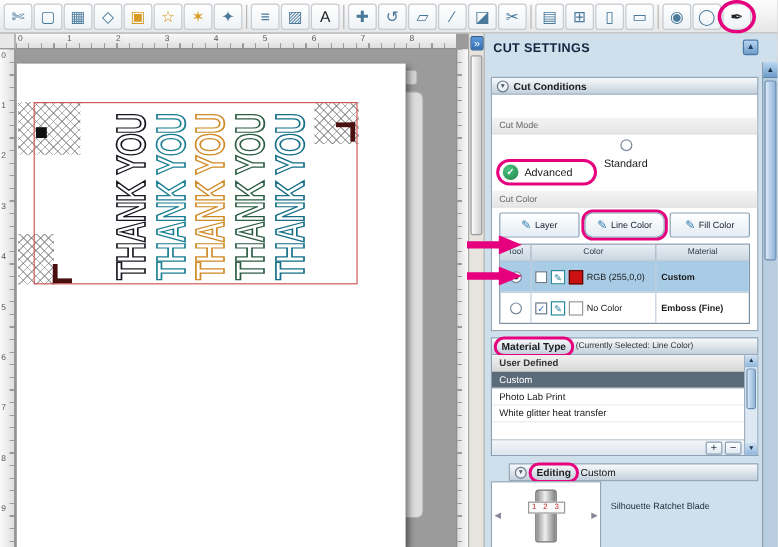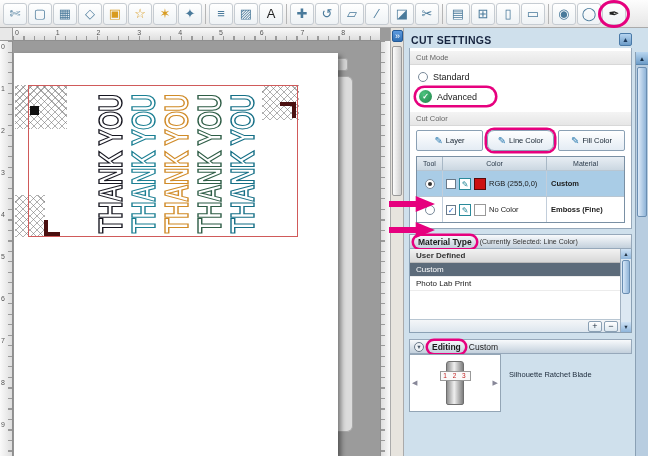--- a/index.html
+++ b/index.html
@@ -86,23 +86,23 @@
   .section-bar { height:15px; background:linear-gradient(#f8fafc,#c3d0dc); border:1px solid #96a8ba;
                  display:flex; align-items:center; gap:4px; padding:0 4px; font-size:8.5px; color:#1c1c1c; }
   .section-bar b { font-weight:bold; }
   .first-bar { margin-top:16px; }
   .sec-icon { width:10px; height:10px; border-radius:50%; border:1px solid #6a7a8a; color:#4a5a6a;
               font-size:5.5px; line-height:9px; text-align:center; background:#eef2f6; flex:0 0 10px; }
   .sec-suffix { font-size:7px; color:#333; font-weight:normal; }
 
   .groupbox { background:#fff; border:1px solid #96a8ba; border-top:none; padding:3px 6px 5px 6px; }
   .mini-legend { font-size:7.5px; color:#666; background:linear-gradient(#f4f4f4,#e6e6e6);
-                 margin:0 -6px 4px -6px; padding:2px 6px; border-bottom:1px solid #d8d8d8; }
+                 margin:16px -6px 4px -6px; padding:2px 6px; border-bottom:1px solid #d8d8d8; }
   .legend2 { margin-top:5px; }
-  .radio-row { display:flex; align-items:center; gap:5px; font-size:9px; color:#1a1a1a; height:16px; padding-left:2px; }
+  .radio-row { display:flex; align-items:center; gap:5px; font-size:9px; color:#1a1a1a; height:16px; padding-left:2px;flex-direction:column; }
   .radio { width:10px; height:10px; border-radius:50%; border:1px solid #7a8a9a; background:#fff; position:relative; flex:0 0 10px; }
   .radio.sel::after { content:""; position:absolute; left:2px; top:2px; width:4px; height:4px; border-radius:50%; background:#333; }
   .adv-ring { display:inline-flex; align-items:center; gap:5px; font-size:9px; color:#1a1a1a;
               padding:2px 18px 2px 3px; margin:3px 0 2px 0; border-radius:10px; box-shadow:0 0 0 2.5px #e6007e; }
   .radio-adv { width:13px; height:13px; border-radius:50%; background:radial-gradient(circle at 35% 30%,#4ec37f,#1d8348);
                color:#fff; font-size:8px; line-height:13px; text-align:center; font-weight:bold; flex:0 0 13px; }
 
   .order-row { display:flex; gap:4px; margin:4px 0 5px 0; }
   .order-btn { flex:1; height:21px; background:linear-gradient(#ffffff,#e4ecf4); border:1px solid #8aa0b4;
                border-radius:2px; display:flex; align-items:center; justify-content:center; gap:3px;
@@ -268,20 +268,24 @@
     <div class="expand-btn">»</div>
     <div class="mid-thumb"></div>
   </div>
 
   <div class="panel">
     <div class="panel-header">
       <span class="panel-title">CUT SETTINGS</span>
       <span class="panel-collapse">▲</span>
     </div>
 
+    <div class="section-bar first-bar">
+      <span class="sec-icon">▼</span>
+      <b>Cut Conditions</b>
+    </div>
     <div class="groupbox">
       <div class="mini-legend">Cut Mode</div>
       <div class="radio-row">
         <span class="radio"></span>
         <span>Standard</span>
       </div>
       <div class="adv-ring">
         <span class="radio-adv">✓</span>
         <span>Advanced</span>
       </div>
@@ -334,32 +338,33 @@
     </div>
 
     <div class="section-bar" style="margin-top:5px;">
       <b class="m-ring">Material Type</b>
       <span class="sec-suffix">(Currently Selected: Line Color)</span>
     </div>
     <div class="mat-list">
       <div class="mat-item group">User Defined</div>
       <div class="mat-item selected">Custom</div>
       <div class="mat-item">Photo Lab Print</div>
+      <div class="mat-item">White glitter heat transfer</div>
       <div class="list-foot">
         <span class="pm-btn">+</span>
         <span class="pm-btn">−</span>
       </div>
       <div class="list-sb">
         <div class="lsb-btn">▲</div>
         <div class="lsb-thumb"></div>
         <div class="lsb-btn lsb-down">▼</div>
       </div>
     </div>
 
-    <div class="section-bar" style="margin-top:6px;">
+    <div class="section-bar" style="margin-top:6px;margin-left:15px;">
       <span class="sec-icon">▼</span>
       <b class="m-ring">Editing</b>
       <span>Custom</span>
     </div>
     <div class="blade-area">
       <div class="blade-box">
         <span class="bb-arrow bb-left">◀</span>
         <div class="blade">
           <div class="blade-nums">1 2 3</div>
         </div>

